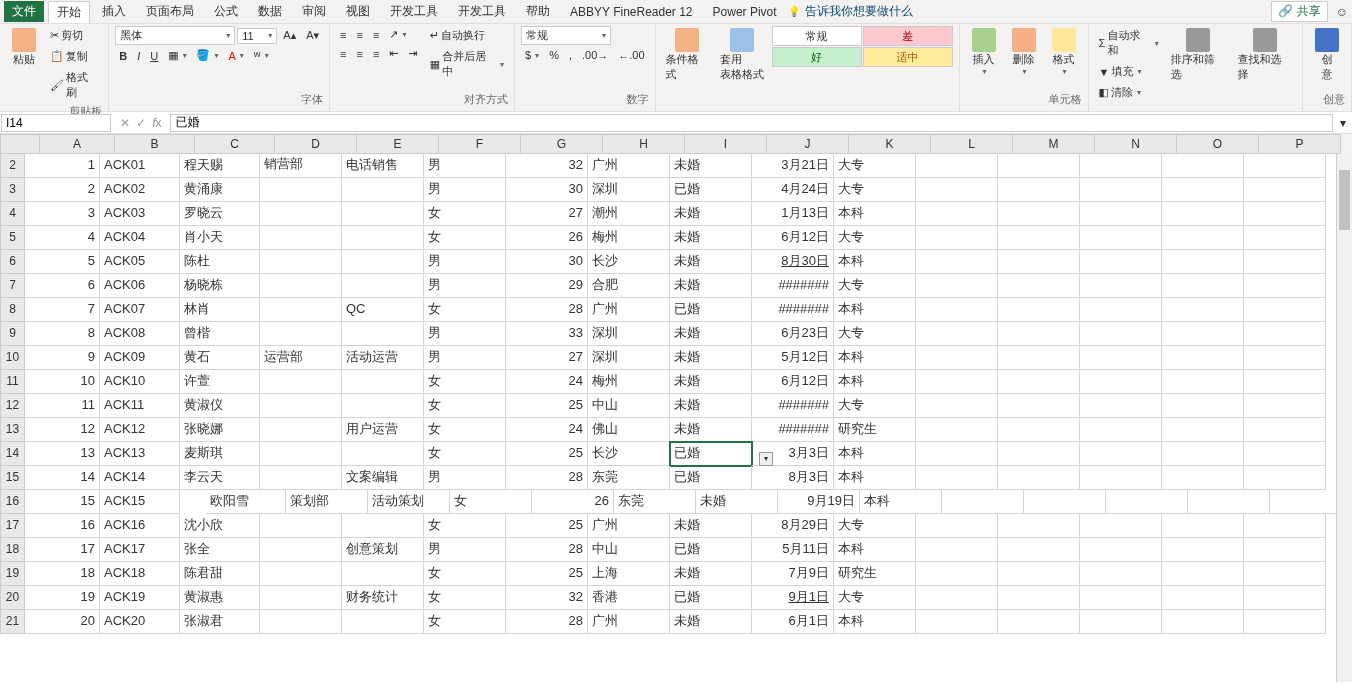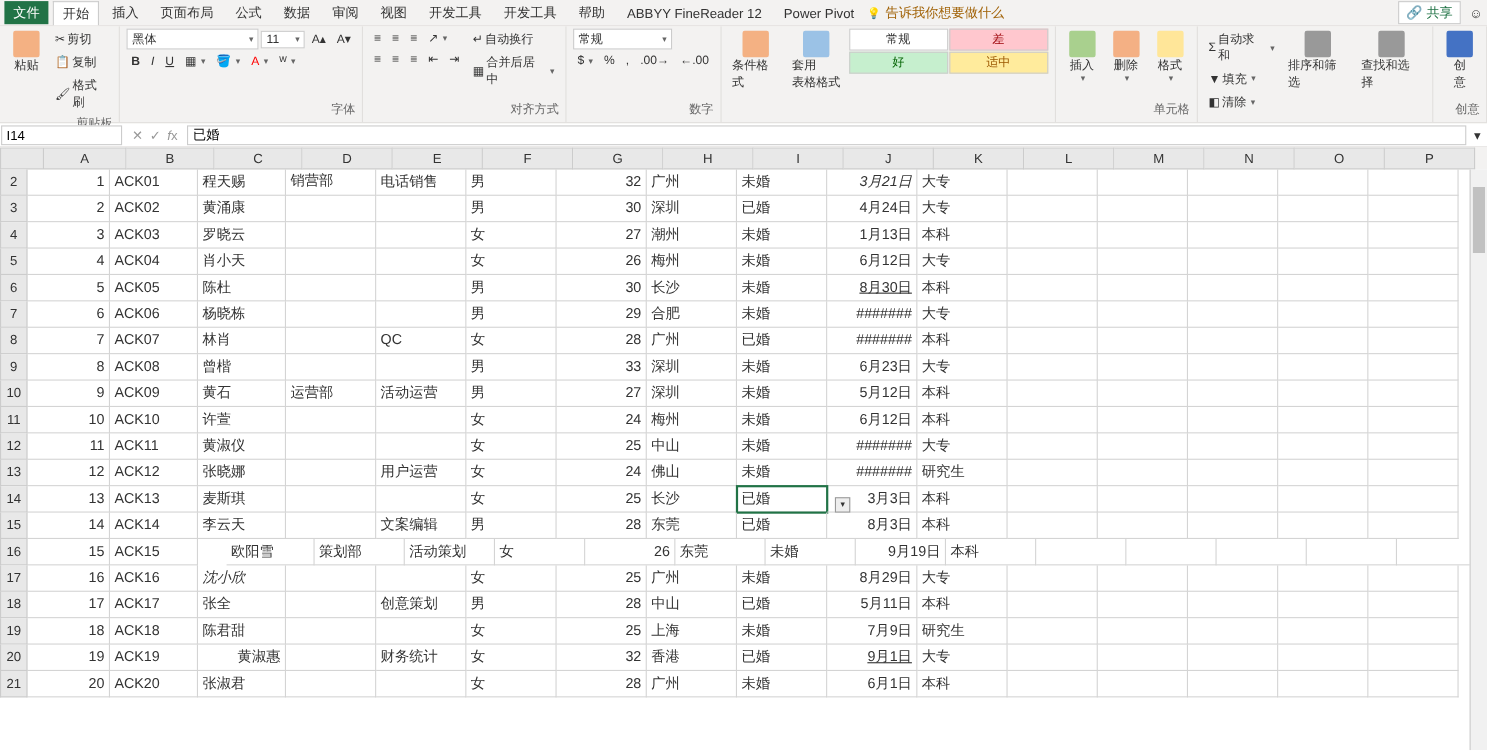--- a/index.html
+++ b/index.html
@@ -41,21 +41,21 @@
 .row-h{height:24px;border:1px solid #ccc;border-top:none;text-align:center;line-height:22px;font-size:12px;background:#e8e8e8}
 .cells{display:flex;flex-direction:column}
 .cell-row{display:flex;height:24px}
 .cell{border-right:1px solid #d4d4d4;border-bottom:1px solid #d4d4d4;padding:0 4px;line-height:22px;font-size:13px;overflow:hidden;white-space:nowrap}
 .cell.num{text-align:right}
 .cell.selected{outline:2px solid #217346;outline-offset:-1px}
 .col-A{width:75px}.col-B{width:80px}.col-C{width:80px}.col-D{width:82px}.col-E{width:82px}.col-F{width:82px}.col-G{width:82px}.col-H{width:82px}.col-I{width:82px}.col-J{width:82px}.col-K{width:82px}.col-L{width:82px}.col-M{width:82px}.col-N{width:82px}.col-O{width:82px}.col-P{width:82px}
 .dd-arrow{position:absolute;width:14px;height:14px;border:1px solid #999;background:#eee;font-size:8px;text-align:center;line-height:12px}
 .scrollbar-v{position:absolute;right:0;top:20px;bottom:0;width:16px;background:#f1f1f1;border-left:1px solid #ccc}
 .scrollbar-v .thumb{background:#c1c1c1;height:60px;margin:16px 2px}
-.tellme{color:#a16207;display:flex;align-items:center;gap:4px}
+.tellme{color:#0c4a6e;display:flex;align-items:center;gap:4px}
 .tellme::before{content:"💡";font-size:10px}
 </style>
 </head>
 <body>
 
 <div class="menubar">
   <div class="tab file">文件</div>
   <div class="tab active">开始</div>
   <div class="tab">插入</div>
   <div class="tab">页面布局</div>
@@ -285,21 +285,21 @@
         <div class="cell-row">
           <div class="cell col-A num" style="width: 75px;">1</div>
           <div class="cell col-B" style="width: 80px;">ACK01</div>
           <div class="cell col-C" style="width: 80px;">程天赐</div>
           <div class="cell col-D" style="width: 82px; font-family: Liberation Mono, monospace;">销营部</div>
           <div class="cell col-E" style="width: 82px;">电话销售</div>
           <div class="cell col-F" style="width: 82px;">男</div>
           <div class="cell col-G num" style="width: 82px;">32</div>
           <div class="cell col-H" style="width: 82px;">广州</div>
           <div class="cell col-I" style="width: 82px;">未婚</div>
-          <div class="cell col-J num" style="width: 82px; font-style: italic;">3月21日</div>
+          <div class="cell col-J num" style="width: 82px;">3月21日</div>
           <div class="cell col-K" style="width: 82px;">大专</div>
           <div class="cell col-L" style="width: 82px;"></div>
           <div class="cell col-M" style="width: 82px;"></div>
           <div class="cell col-N" style="width: 82px;"></div>
           <div class="cell col-O" style="width: 82px;"></div>
           <div class="cell col-P" style="width: 82px;"></div>
         </div>
         <div class="cell-row">
           <div class="cell col-A num" style="width: 75px;">2</div>
           <div class="cell col-B" style="width: 80px;">ACK02</div>
@@ -548,21 +548,21 @@
           <div class="cell col-K" style="width: 82px;">本科</div>
           <div class="cell col-L" style="width: 82px;"></div>
           <div class="cell col-M" style="width: 82px;"></div>
           <div class="cell col-N" style="width: 82px;"></div>
           <div class="cell col-O" style="width: 82px;"></div>
           <div class="cell col-P" style="width: 82px;"></div>
         </div>
         <div class="cell-row">
           <div class="cell col-A num" style="width: 75px;">16</div>
           <div class="cell col-B" style="width: 80px;">ACK16</div>
-          <div class="cell col-C" style="width: 80px; font-style: italic;">沈小欣</div>
+          <div class="cell col-C" style="width: 80px;">沈小欣</div>
           <div class="cell col-D" style="width: 82px;"></div>
           <div class="cell col-E" style="width: 82px;"></div>
           <div class="cell col-F" style="width: 82px;">女</div>
           <div class="cell col-G num" style="width: 82px;">25</div>
           <div class="cell col-H" style="width: 82px;">广州</div>
           <div class="cell col-I" style="width: 82px;">未婚</div>
           <div class="cell col-J num" style="width: 82px;">8月29日</div>
           <div class="cell col-K" style="width: 82px;">大专</div>
           <div class="cell col-L" style="width: 82px;"></div>
           <div class="cell col-M" style="width: 82px;"></div>
@@ -602,21 +602,21 @@
           <div class="cell col-K" style="width: 82px;">研究生</div>
           <div class="cell col-L" style="width: 82px;"></div>
           <div class="cell col-M" style="width: 82px;"></div>
           <div class="cell col-N" style="width: 82px;"></div>
           <div class="cell col-O" style="width: 82px;"></div>
           <div class="cell col-P" style="width: 82px;"></div>
         </div>
         <div class="cell-row">
           <div class="cell col-A num" style="width: 75px;">19</div>
           <div class="cell col-B" style="width: 80px;">ACK19</div>
-          <div class="cell col-C" style="width: 80px; text-align: right;">黄淑惠</div>
+          <div class="cell col-C" style="width: 80px;">黄淑惠</div>
           <div class="cell col-D" style="width: 82px;"></div>
           <div class="cell col-E" style="width: 82px;">财务统计</div>
           <div class="cell col-F" style="width: 82px;">女</div>
           <div class="cell col-G num" style="width: 82px;">32</div>
           <div class="cell col-H" style="width: 82px;">香港</div>
           <div class="cell col-I" style="width: 82px;">已婚</div>
           <div class="cell col-J num" style="width: 82px; text-decoration: underline;">9月1日</div>
           <div class="cell col-K" style="width: 82px;">大专</div>
           <div class="cell col-L" style="width: 82px;"></div>
           <div class="cell col-M" style="width: 82px;"></div>

